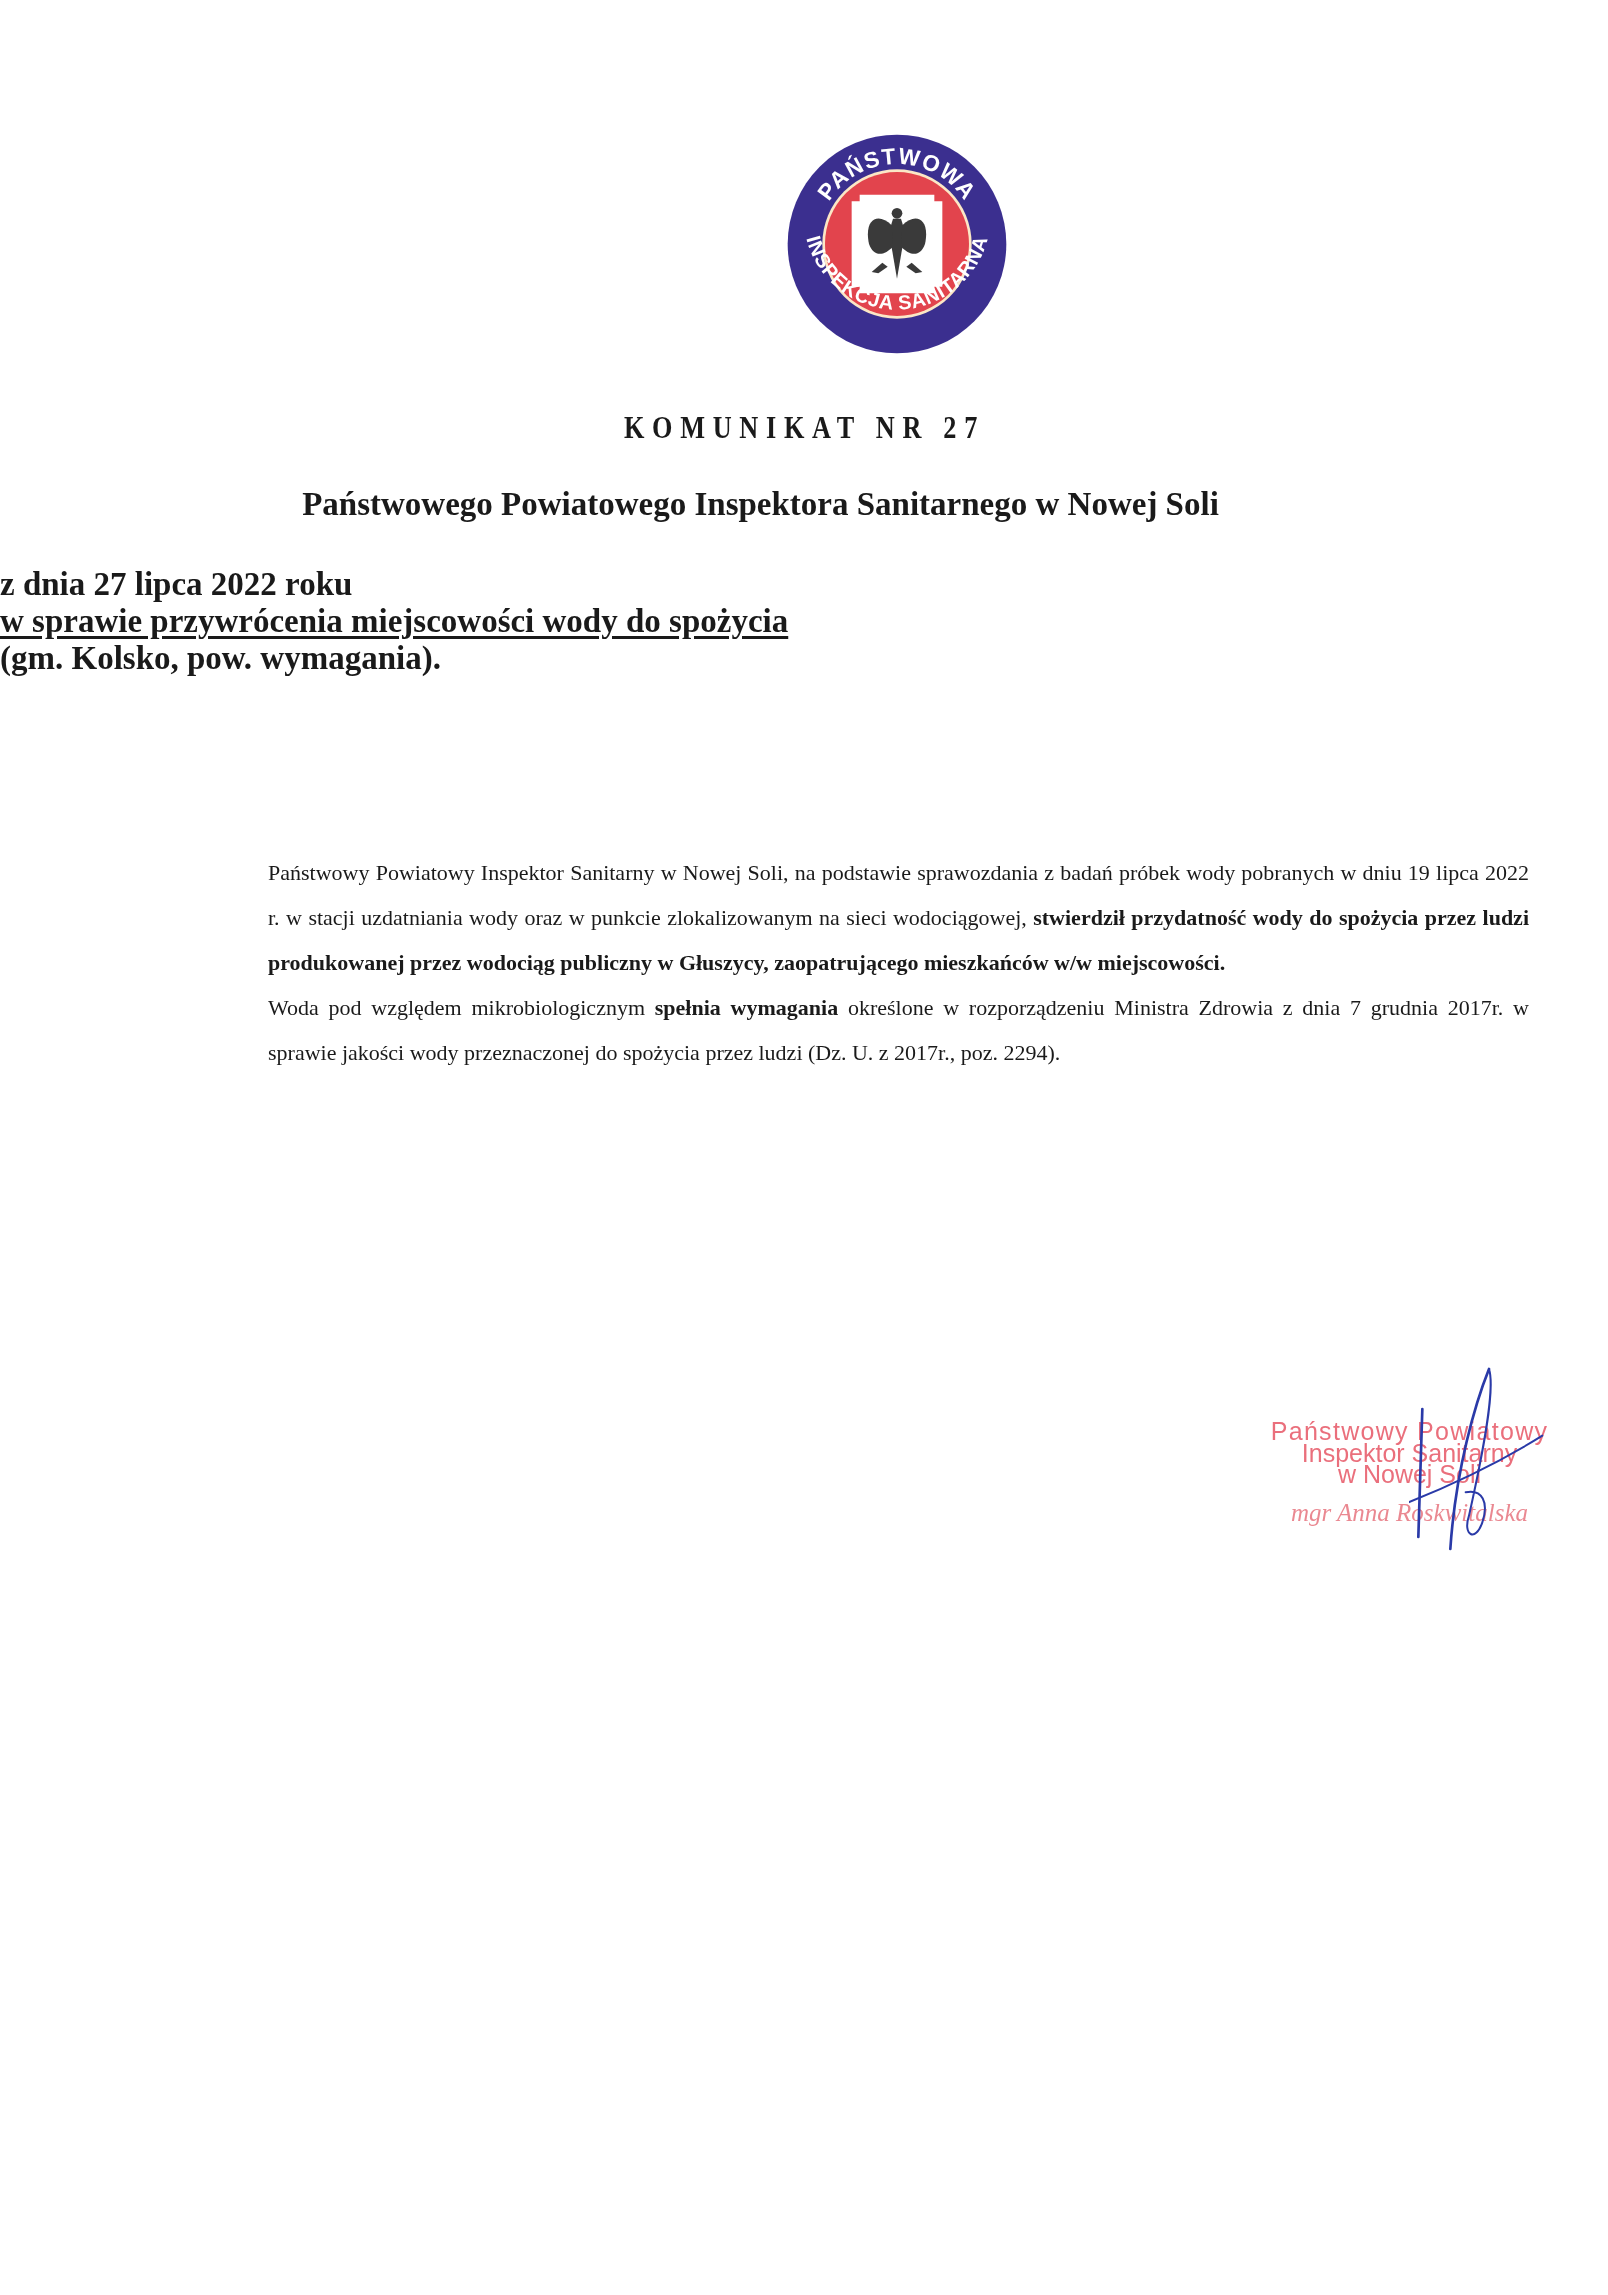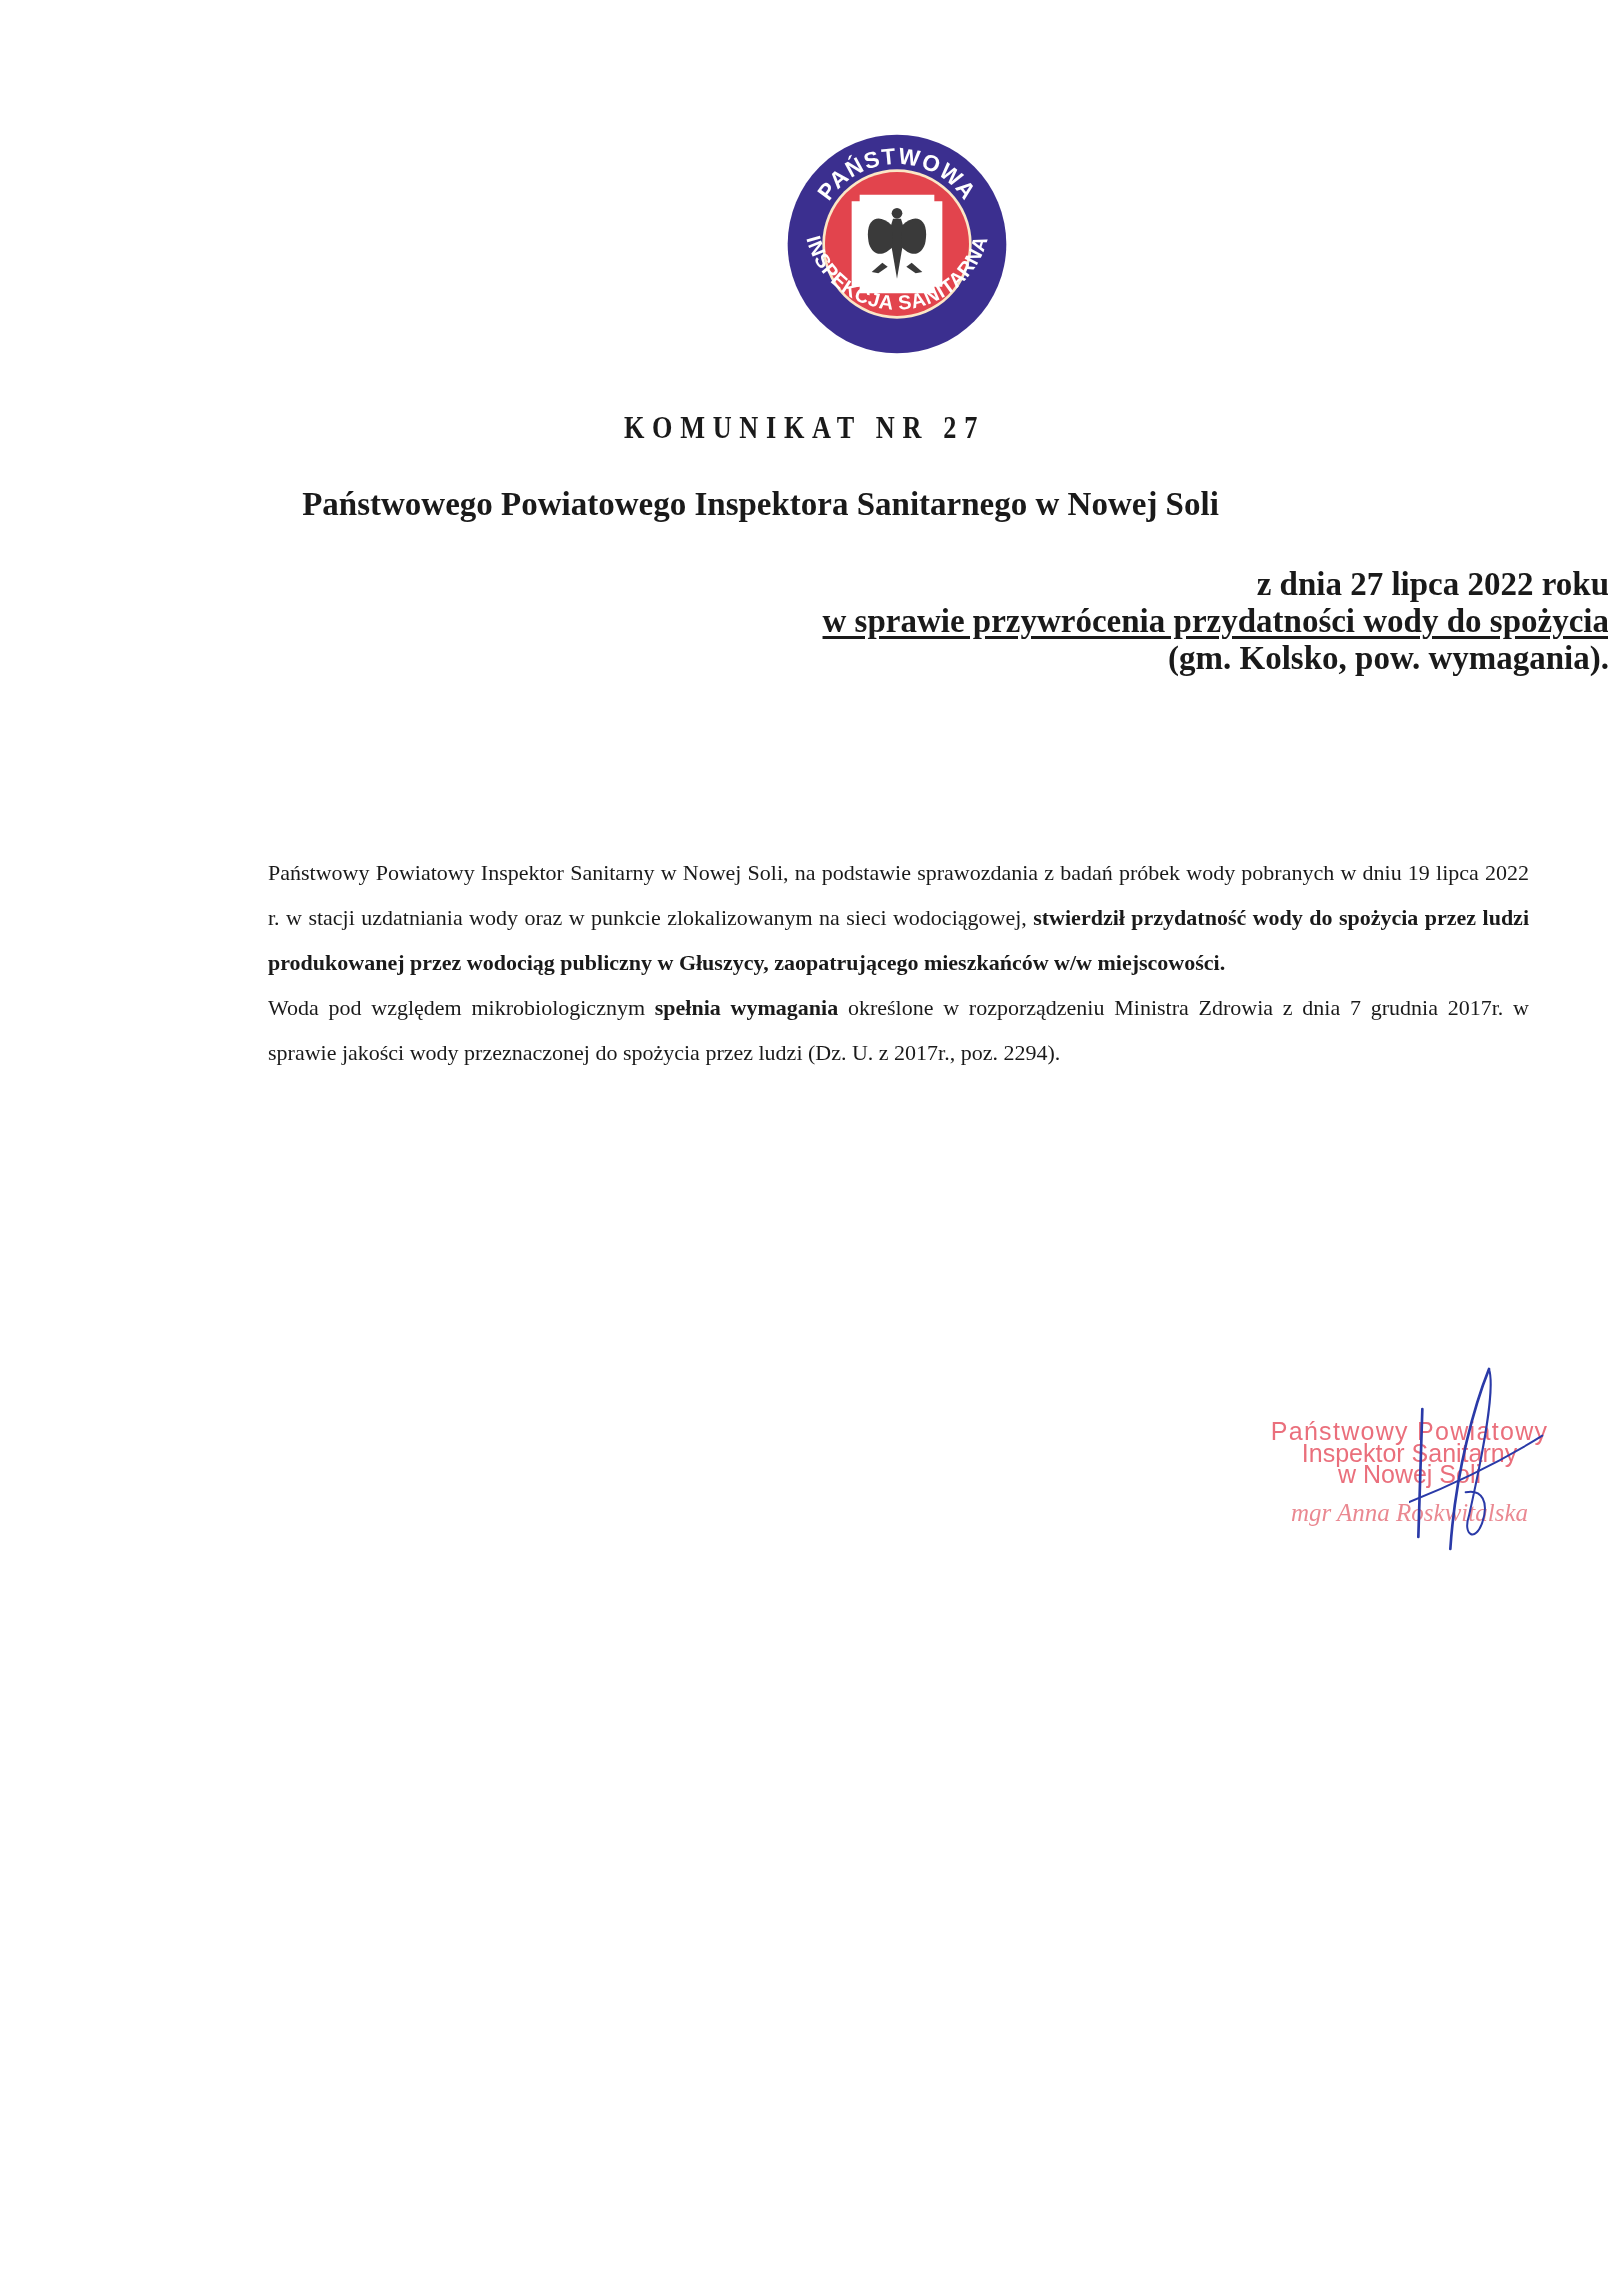--- a/index.html
+++ b/index.html
@@ -3,21 +3,21 @@
   <meta charset="utf-8">
   <style>
     html, body { margin: 0; padding: 0; background: #ffffff; }
     body { width: 1609px; height: 2295px; position: relative; overflow: hidden; font-family: "Liberation Serif", serif; color: #1a1a1a; }
 
     .logo { position: absolute; left: 785px; top: 132px; width: 224px; height: 224px; }
     .logo svg { width: 100%; height: 100%; display: block; }
 
     .title { position: absolute; left: 0; width: 1609px; text-align: center; top: 409px; font-size: 32px; font-weight: bold; letter-spacing: 9.4px; transform: scaleX(0.82); transform-origin: center; }
     .subtitle { position: absolute; left: 0; width: 1521px; text-align: center; top: 486px; font-size: 33px; font-weight: bold; }
-    .heading-block { position: absolute; left: 0; width: 1609px; top: 566px; text-align: right; font-size: 33px; font-weight: bold; line-height: 37px; }
+    .heading-block { position: absolute; left: 0; width: 1609px; top: 566px; text-align: left; font-size: 33px; font-weight: bold; line-height: 37px; }
     .heading-block div { margin: 0; }
     .heading-block .u { text-decoration: underline; text-decoration-thickness: 2.7px; text-underline-offset: 4px; }
 
     .body-text { position: absolute; left: 268px; width: 1261px; top: 850px; font-size: 22px; line-height: 45px; text-align: justify; }
     .body-text p { margin: 0; }
     .body-text b { font-weight: bold; }
     .body-text .u { text-decoration-thickness: 2.7px; text-underline-offset: 4px; }
 
     .stamp { position: absolute; left: 1256px; top: 1362px; width: 307px; height: 200px; }
     .stamp-line { position: absolute; left: 0; width: 307px; text-align: center; color: #e8606e; font-family: "Liberation Sans", sans-serif; font-size: 25px; line-height: 24px; opacity: 0.9; }
@@ -55,21 +55,21 @@
       <textPath href="#arcBottom" startOffset="50%" text-anchor="middle">INSPEKCJA SANITARNA</textPath>
     </text>
   </svg>
 </div>
 
 <div class="title">KOMUNIKAT NR 27</div>
 <div class="subtitle">Państwowego Powiatowego Inspektora Sanitarnego w Nowej Soli</div>
 
 <div class="heading-block">
   <div>z dnia 27 lipca 2022 roku</div>
-  <div><span class="u">w sprawie przywrócenia przydatności wody do spożycia</span></div>
+  <div><span class="u">w sprawie przywrócenia miejscowości wody do spożycia</span></div>
   <div>(gm. Kolsko, pow. wymagania).</div>
 </div>
 
 <div class="body-text">
   <p><span>Państwowy Powiatowy Inspektor Sanitarny w Nowej Soli, na podstawie sprawozdania z badań próbek wody pobranych w dniu 19 lipca 2022 r. w stacji uzdatniania wody oraz w punkcie zlokalizowanym na sieci wodociągowej, </span><b>stwierdził przydatność wody do spożycia przez ludzi produkowanej przez wodociąg publiczny w Głuszycy, zaopatrującego mieszkańców w/w miejscowości.</b></p>
   <p><span>Woda pod względem mikrobiologicznym </span><b class="u">spełnia wymagania</b><span> określone w rozporządzeniu Ministra Zdrowia z dnia 7 grudnia 2017r. w sprawie jakości wody przeznaczonej do spożycia przez ludzi (Dz. U. z 2017r., poz. 2294).</span></p>
 </div>
 
 <div class="stamp">
   <div class="stamp-line l1">Państwowy Powiatowy</div>

